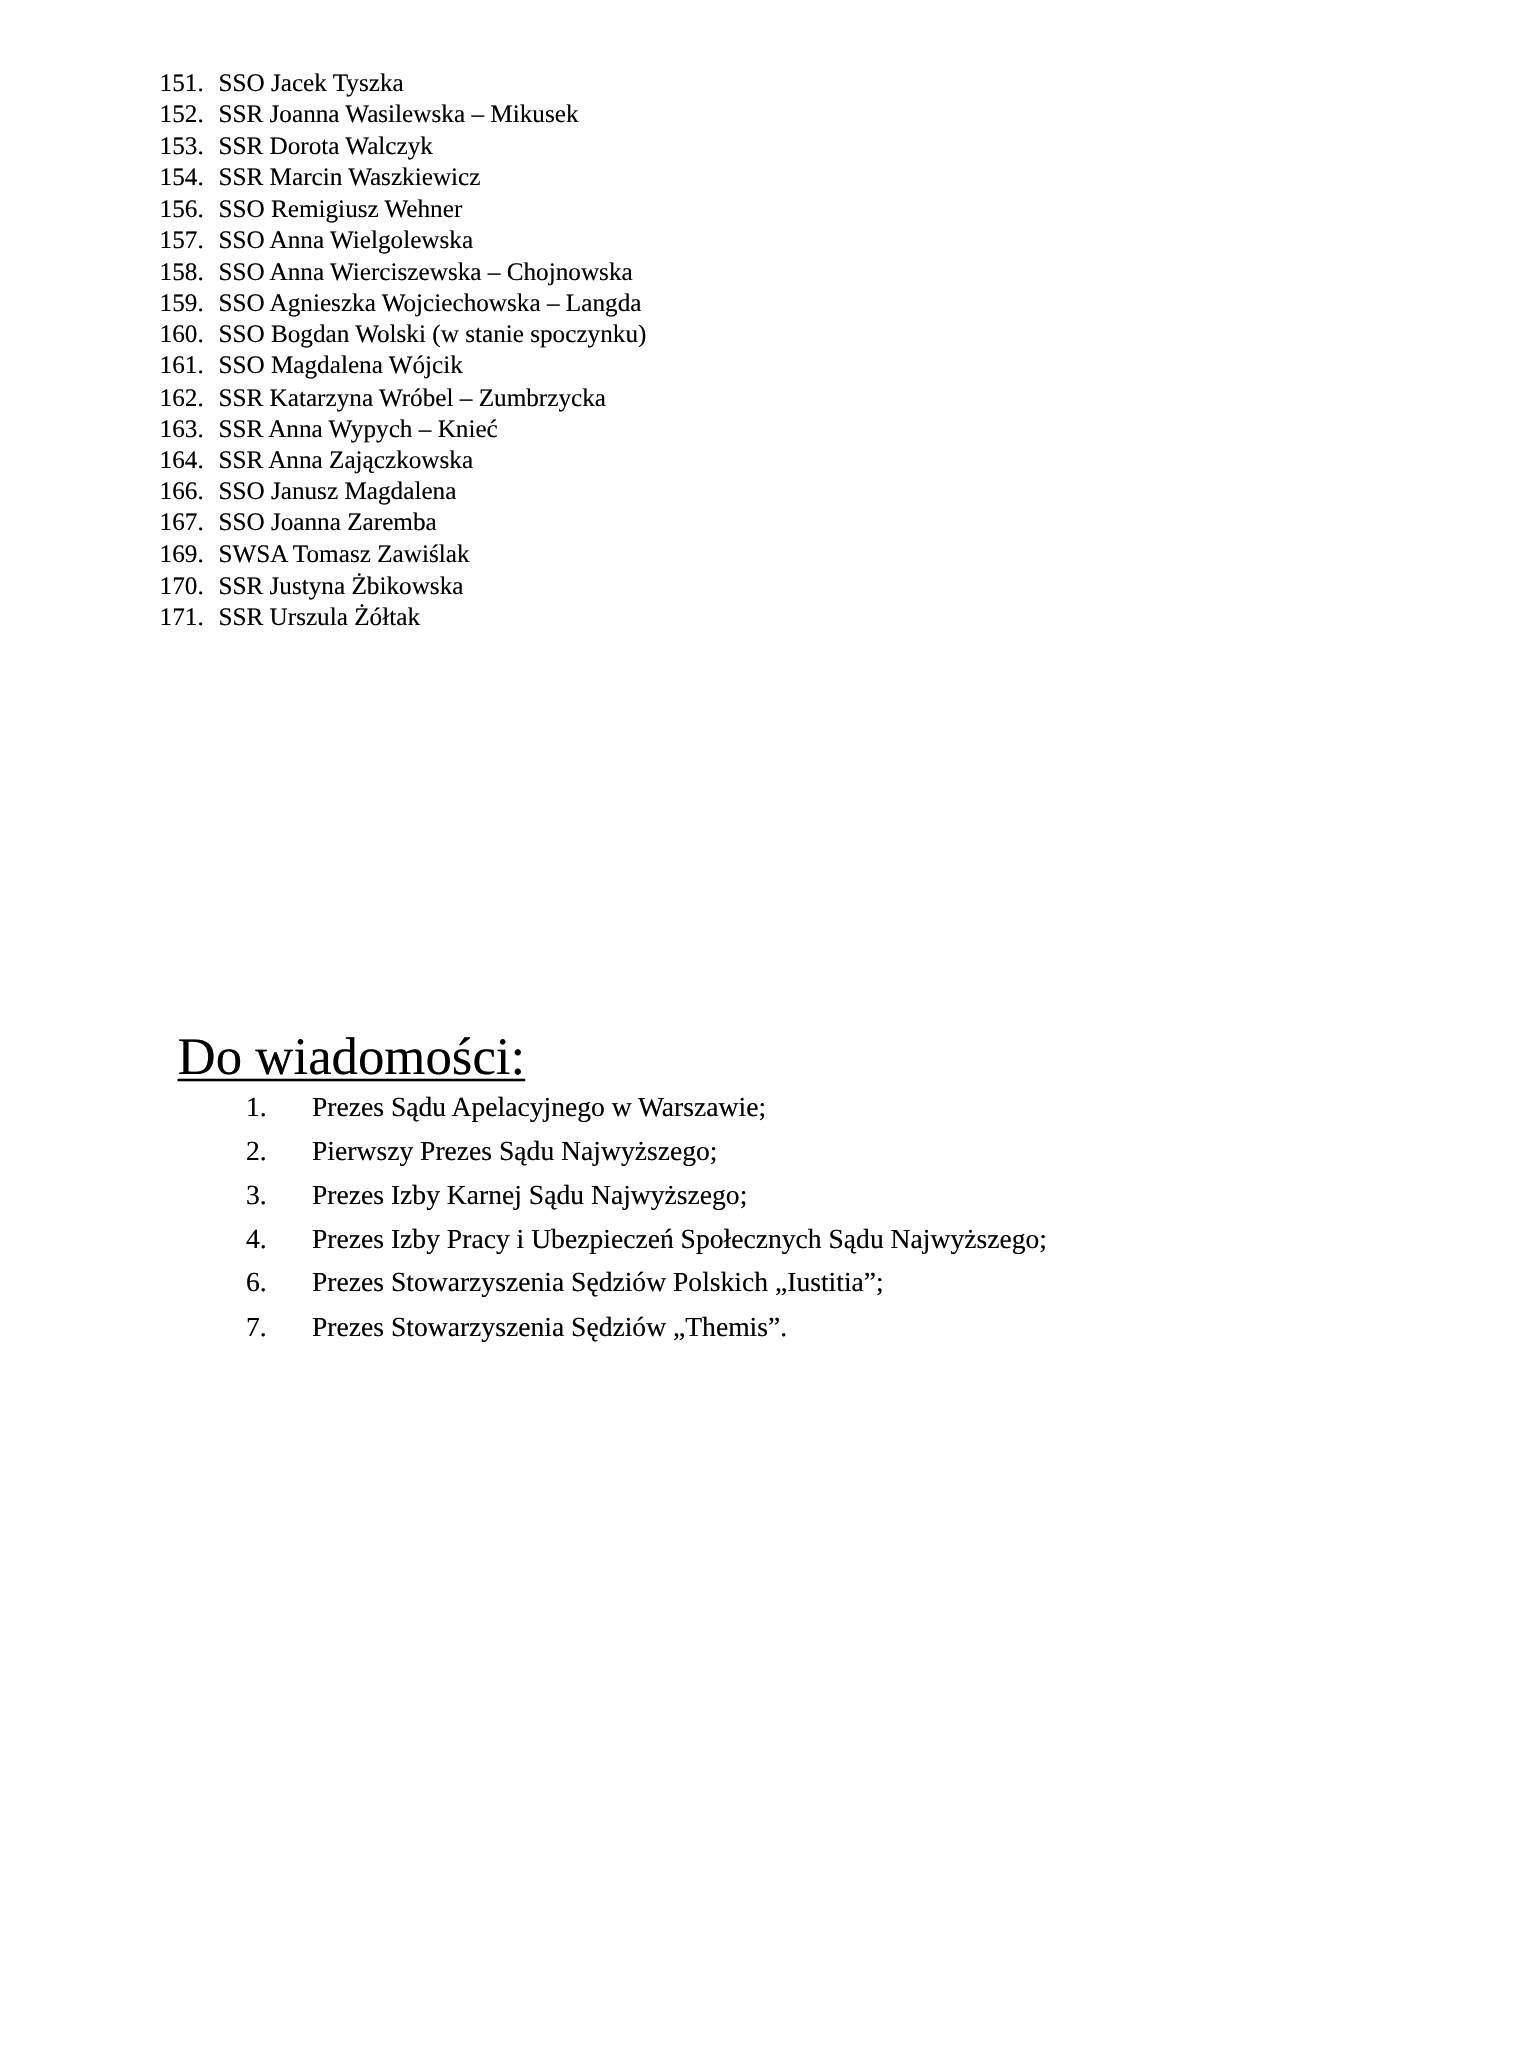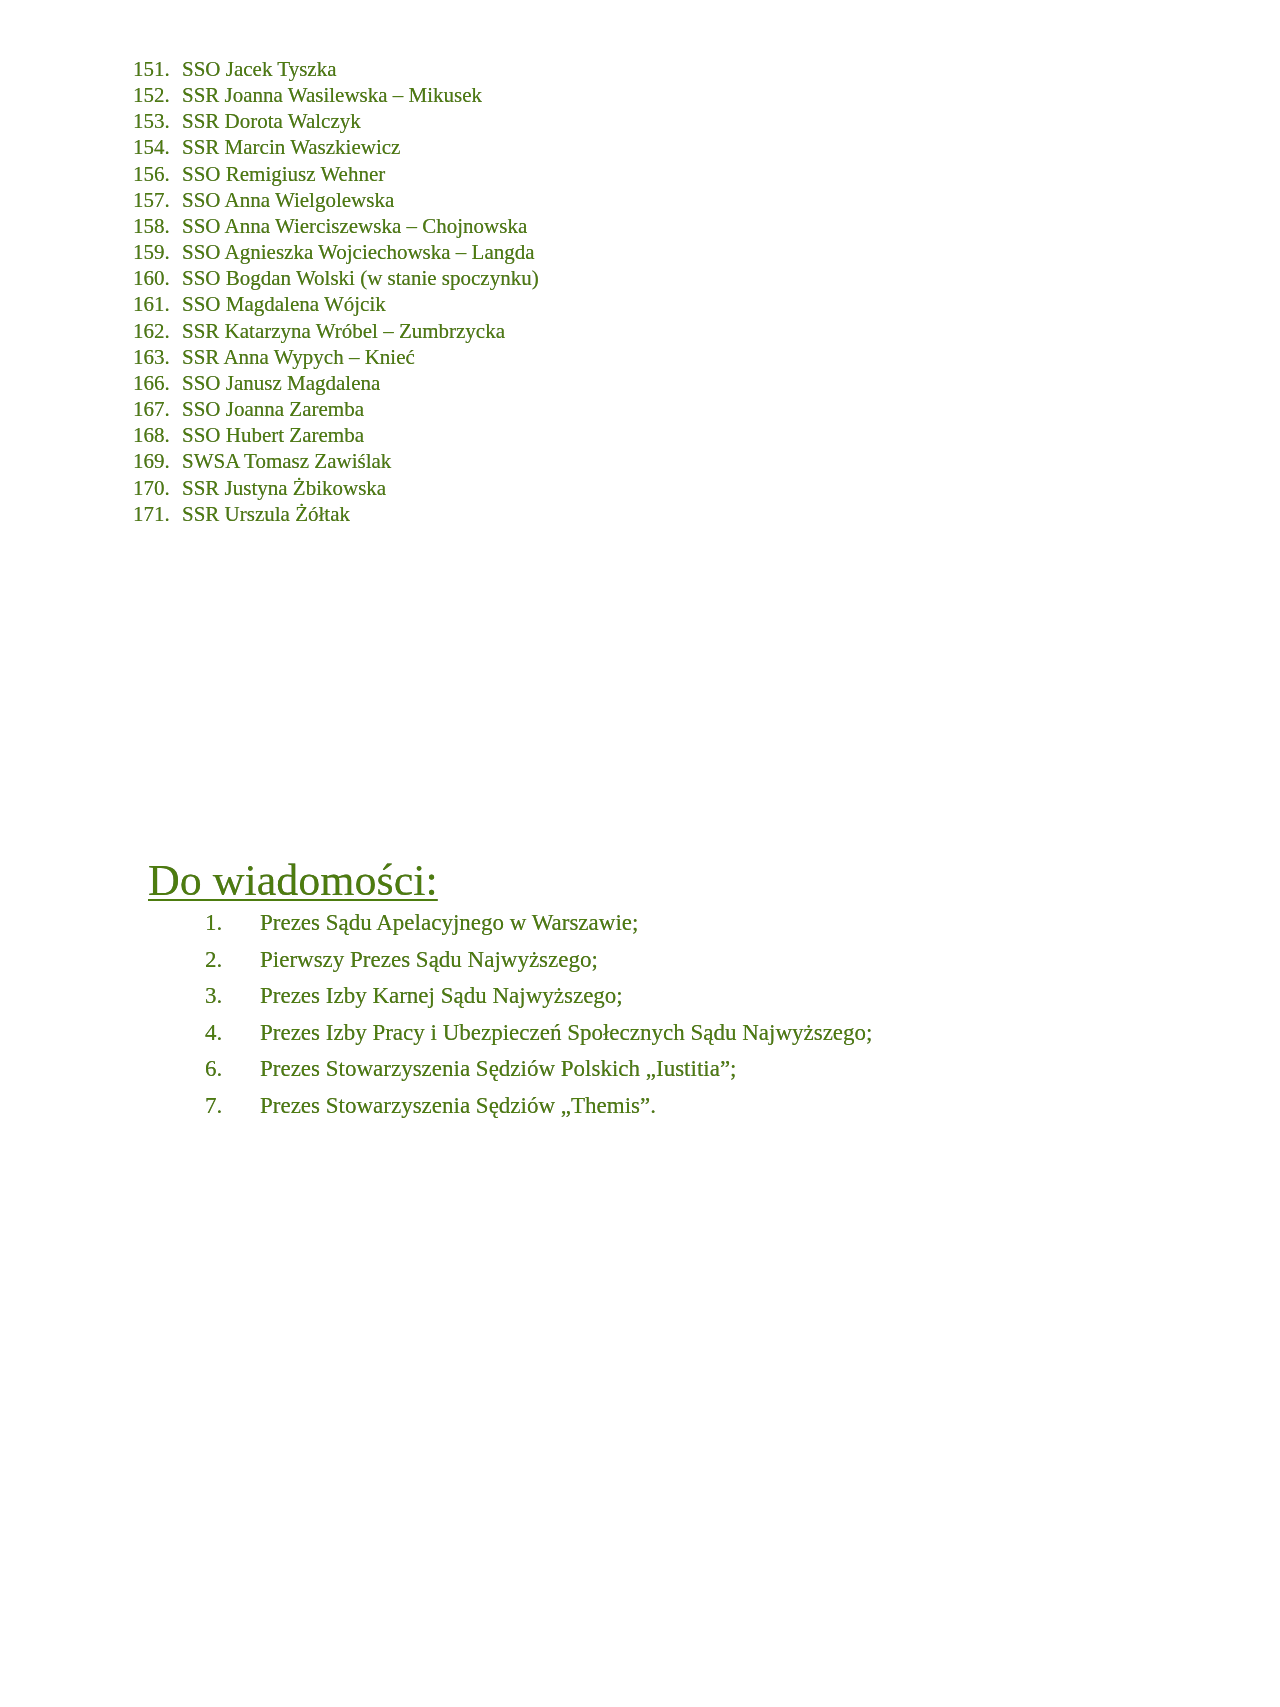--- a/index.html
+++ b/index.html
@@ -6,21 +6,21 @@
     margin: 0;
     padding: 0;
     background: #ffffff;
   }
   .page {
     position: relative;
     width: 1280px;
     height: 1707px;
     background: #ffffff;
     font-family: "Liberation Serif", "DejaVu Serif", serif;
-    color: #4d7c0f;
+    color: #000000;
     overflow: hidden;
     text-shadow: 0 0 0.4px rgba(20,20,20,0.55);
   }
   
   .judges {
     position: absolute;
     left: 133px;
     top: 56px;
     font-size: 21px;
     line-height: 26.15px;
@@ -66,23 +66,23 @@
     <div class="row"><span class="num">153.</span><span class="txt">SSR Dorota Walczyk</span></div>
     <div class="row"><span class="num">154.</span><span class="txt">SSR Marcin Waszkiewicz</span></div>
     <div class="row"><span class="num">156.</span><span class="txt">SSO Remigiusz Wehner</span></div>
     <div class="row"><span class="num">157.</span><span class="txt">SSO Anna Wielgolewska</span></div>
     <div class="row"><span class="num">158.</span><span class="txt">SSO Anna Wierciszewska – Chojnowska</span></div>
     <div class="row"><span class="num">159.</span><span class="txt">SSO Agnieszka Wojciechowska – Langda</span></div>
     <div class="row"><span class="num">160.</span><span class="txt">SSO Bogdan Wolski (w stanie spoczynku)</span></div>
     <div class="row"><span class="num">161.</span><span class="txt">SSO Magdalena Wójcik</span></div>
     <div class="row"><span class="num">162.</span><span class="txt">SSR Katarzyna Wróbel – Zumbrzycka</span></div>
     <div class="row"><span class="num">163.</span><span class="txt">SSR Anna Wypych – Knieć</span></div>
+    <div class="row"><span class="num">164.</span><span class="txt">SSR Anna Zajączkowska</span></div>
     <div class="row"><span class="num">166.</span><span class="txt">SSO Janusz Magdalena</span></div>
     <div class="row"><span class="num">167.</span><span class="txt">SSO Joanna Zaremba</span></div>
-    <div class="row"><span class="num">168.</span><span class="txt">SSO Hubert Zaremba</span></div>
     <div class="row"><span class="num">169.</span><span class="txt">SWSA Tomasz Zawiślak</span></div>
     <div class="row"><span class="num">170.</span><span class="txt">SSR Justyna Żbikowska</span></div>
     <div class="row"><span class="num">171.</span><span class="txt">SSR Urszula Żółtak</span></div>
   </div>
 
   <div class="notice-heading">Do wiadomości:</div>
 
   <div class="recipients">
     <div class="row"><span class="num">1.</span><span class="txt">Prezes Sądu Apelacyjnego w Warszawie;</span></div>
     <div class="row"><span class="num">2.</span><span class="txt">Pierwszy Prezes Sądu Najwyższego;</span></div>

